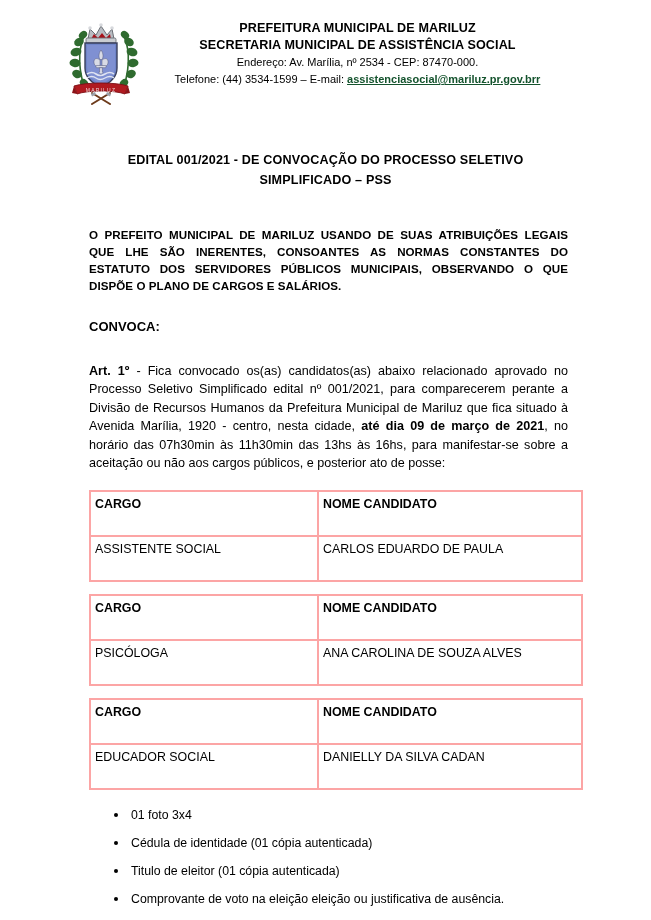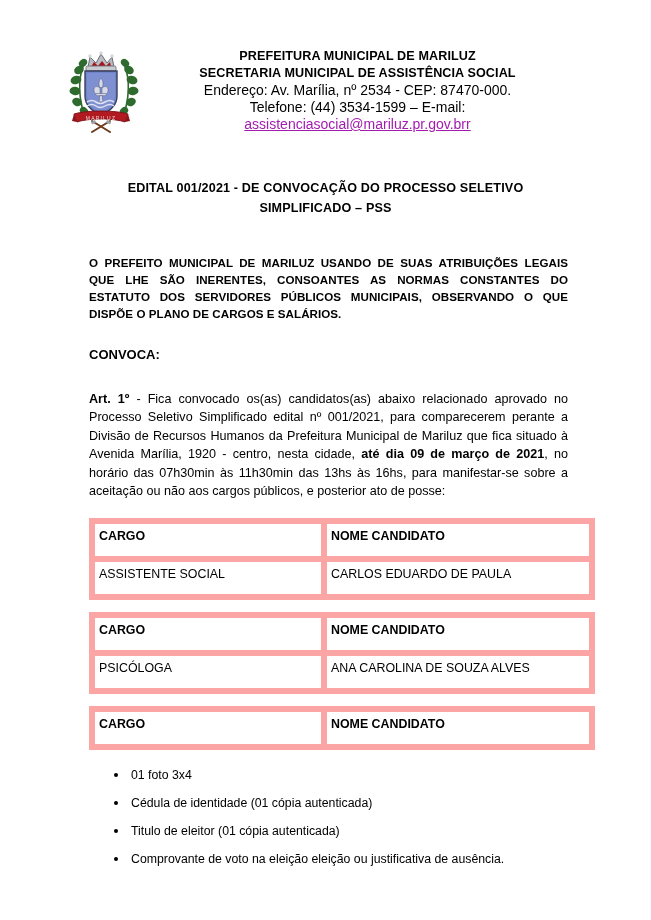--- a/index.html
+++ b/index.html
@@ -25,21 +25,21 @@
     background: #ffffff;
     box-sizing: border-box;
     padding: 0;
   }
 
   
   .letterhead {
     position: relative;
     display: flex;
     align-items: flex-start;
-    padding: 44px 80px 0 60px;
+    padding: 16px 80px 0 60px;
     min-height: 92px;
   }
   .crest-wrap {
     width: 72px;
     flex: 0 0 72px;
     margin-top: 4px;
     margin-left: 8px;
   }
   .crest-svg { display: block; width: 72px; height: 86px; }
 
@@ -49,26 +49,27 @@
     padding-left: 4px;
     padding-top: 4px;
   }
   .lh-line1, .lh-line2 {
     font-weight: bold;
     font-size: 12.6px;
     line-height: 17px;
     letter-spacing: 0.1px;
   }
   .lh-line3, .lh-line4 {
-    font-size: 14px;
+    font-size: 11px;
     line-height: 17px;
   }
   .email-link {
-    color: #a21caf;
+    color: #14532d;
     text-decoration: underline;
+    font-weight: bold;
   }
 
   
   .doc-title {
     margin: 42px 84px 12px 84px;
     text-align: center;
     font-weight: bold;
     font-size: 12.6px;
     line-height: 20px;
     letter-spacing: 0.15px;
@@ -103,23 +104,23 @@
 
   
   .tables { margin: 18px 0 0 0; }
   table.cand {
     border-collapse: collapse;
     width: 481px;
     margin: 0 0 12px 89px;
     table-layout: fixed;
   }
   table.cand td {
-    border: 6px solid #fca5a5;
+    border: 2px solid #fca5a5;
     height: 23px;
-    padding: 1px 0 8px 4px;
+    padding: 1px 0 19px 4px;
     font-size: 12.4px;
     line-height: 19px;
     vertical-align: middle;
     white-space: nowrap;
     overflow: hidden;
   }
   table.cand td.c1 { width: 222px; }
   table.cand td.c2 { width: 258px; }
   table.cand tr.hdr td { font-weight: bold; }
 
@@ -271,20 +272,24 @@
         </tr>
       </tbody>
     </table>
 
     <table class="cand">
       <tbody>
         <tr class="hdr">
           <td class="c1">CARGO</td>
           <td class="c2">NOME CANDIDATO</td>
         </tr>
+        <tr>
+          <td class="c1">EDUCADOR SOCIAL</td>
+          <td class="c2">DANIELLY DA SILVA CADAN</td>
+        </tr>
       </tbody>
     </table>
 
   </div>
 
 
   <ul class="docs">
     <li>01 foto 3x4</li>
     <li>Cédula de identidade (01 cópia autenticada)</li>
     <li>Titulo de eleitor (01 cópia autenticada)</li>

